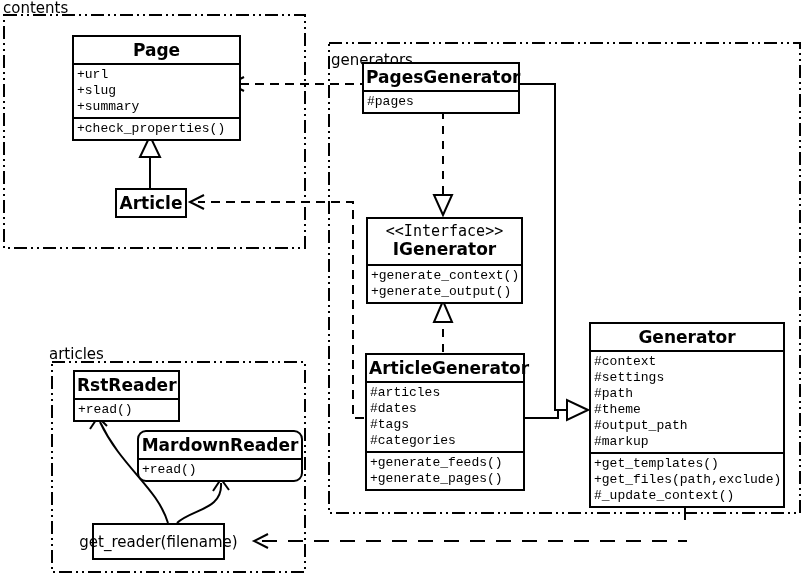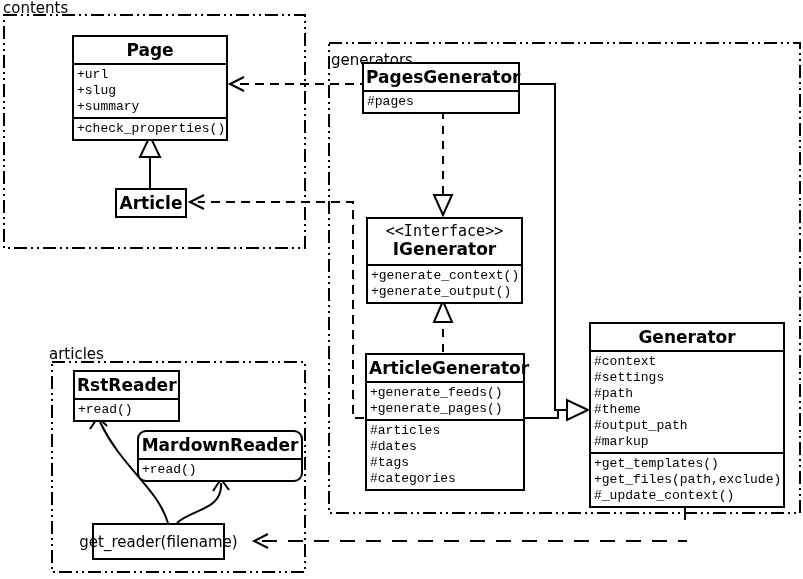--- a/index.html
+++ b/index.html
@@ -81,21 +81,21 @@
     <g>
       <path class="solid" d="M 177,523 C 192,509 223,510 221,483"></path>
       <polyline class="open" points="213,491 221,479 229,490"></polyline>
     </g>
   </svg>
 
   <div class="pkg-label" style="left:3px;top:1px;">contents</div>
   <div class="pkg-label" style="left:331px;top:29px;margin-top:24px;">generators</div>
   <div class="pkg-label" style="left:49px;top:347px;">articles</div>
 
-  <div class="uml-class" style="left:72px;top:35px;width:156px;">
+  <div class="uml-class" style="left:72px;top:35px;width:169px;">
     <div class="uml-title">Page</div>
     <div class="uml-members">+url
 +slug
 +summary</div>
     <div class="uml-members">+check_properties()</div>
   </div>
 
   <div class="uml-class" style="left:115px;top:188px;width:72px;">
     <div class="uml-title">Article</div>
   </div>
@@ -107,26 +107,26 @@
 
   <div class="uml-class iface" style="left:366px;top:217px;width:157px;">
     <div class="uml-stereo">&lt;&lt;Interface&gt;&gt;</div>
     <div class="uml-title">IGenerator</div>
     <div class="uml-members">+generate_context()
 +generate_output()</div>
   </div>
 
   <div class="uml-class" style="left:365px;top:353px;width:160px;">
     <div class="uml-title">ArticleGenerator</div>
-    <div class="uml-members">+generate_feeds()
-+generate_pages()</div>
     <div class="uml-members">#articles
 #dates
 #tags
 #categories</div>
+    <div class="uml-members">+generate_feeds()
++generate_pages()</div>
   </div>
 
   <div class="uml-class" style="left:589px;top:322px;width:196px;">
     <div class="uml-title">Generator</div>
     <div class="uml-members">#context
 #settings
 #path
 #theme
 #output_path
 #markup</div>

